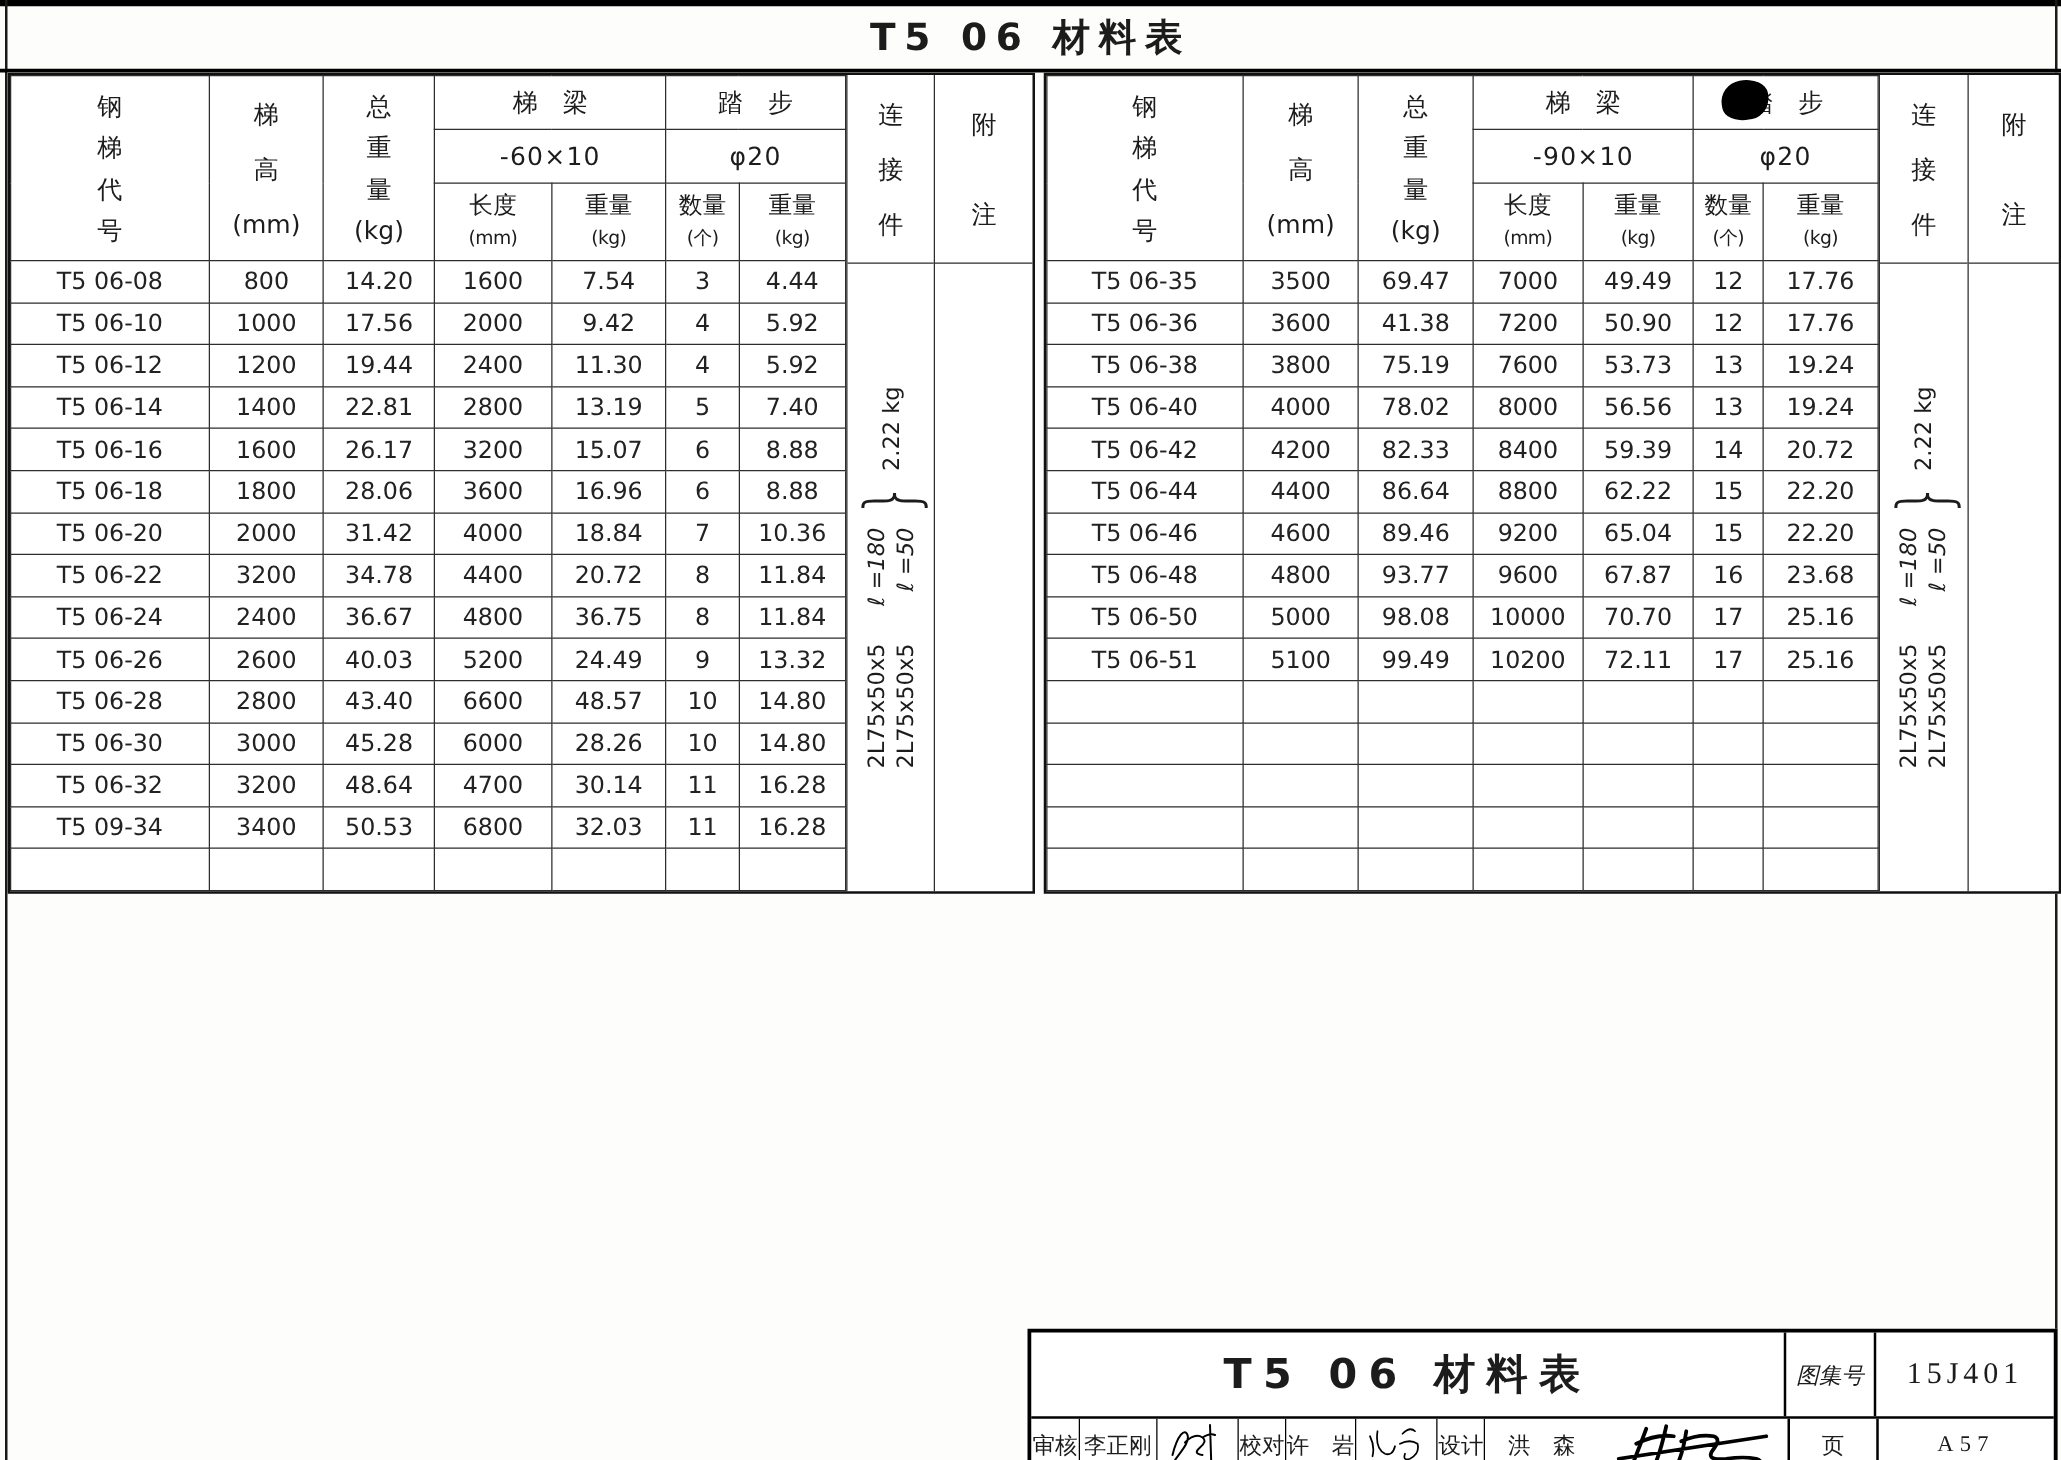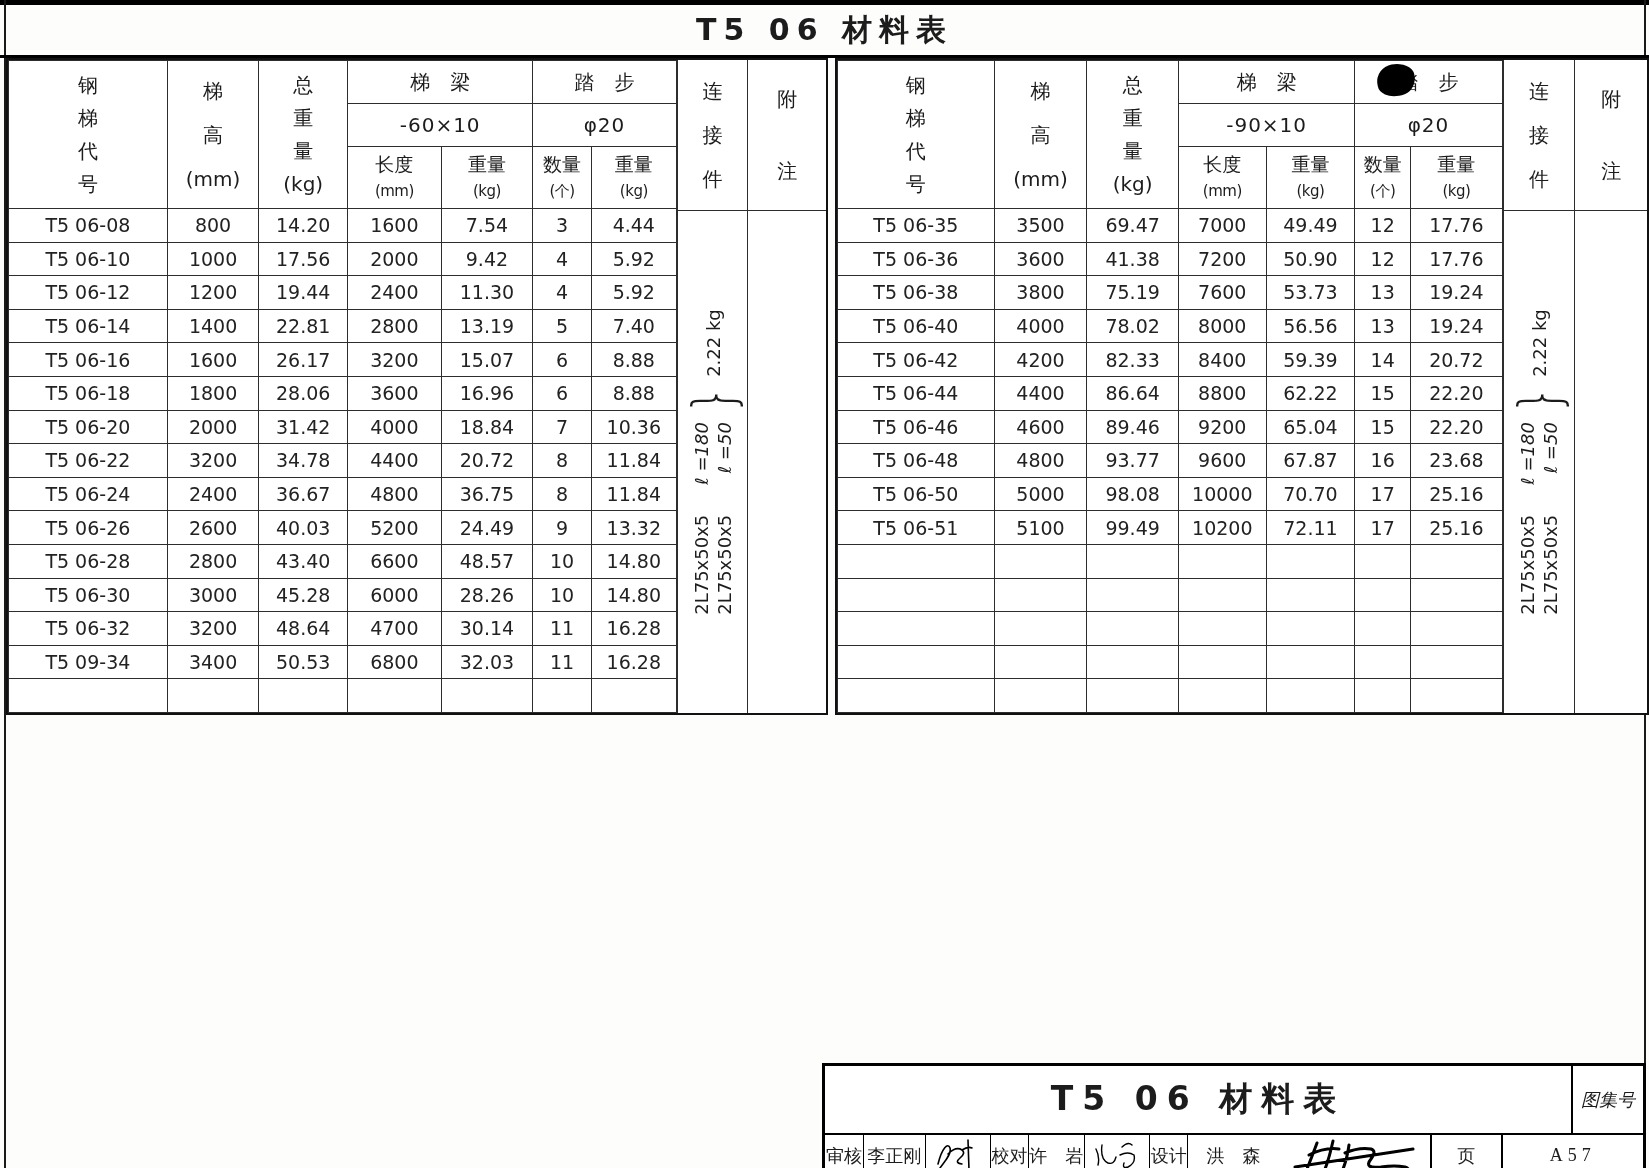--- a/index.html
+++ b/index.html
@@ -524,20 +524,21 @@
 注</div>
       <div class="sidebody"></div>
     </div>
   </div>
 </div>
 
 <div class="tblock">
   <div class="tb-row1">
     <div class="tb-title">T5 06 材料表</div>
     <div class="tb-cell tb-atlas-label">图集号</div>
+    <div class="tb-cell tb-atlas-no">15J401</div>
   </div>
   <div class="tb-row2">
     <div class="tb-cell cw-label">审核</div>
     <div class="tb-cell cw-name1">李正刚</div>
     <div class="tb-cell cw-sig1">
       <svg class="sig-svg" width="60" height="36" viewBox="0 0 60 36">
         <path d="M10,26 C14,10 20,4 22,10 C24,16 16,24 12,30 M20,16 q8,-8 14,-4 q4,3 -2,8 q-6,5 2,6 M40,2 l1,30 M34,12 q6,-4 10,-2" stroke="#000" stroke-width="1.6" fill="none" stroke-linecap="round"></path>
       </svg>
     </div>
     <div class="tb-cell cw-label2">校对</div>

